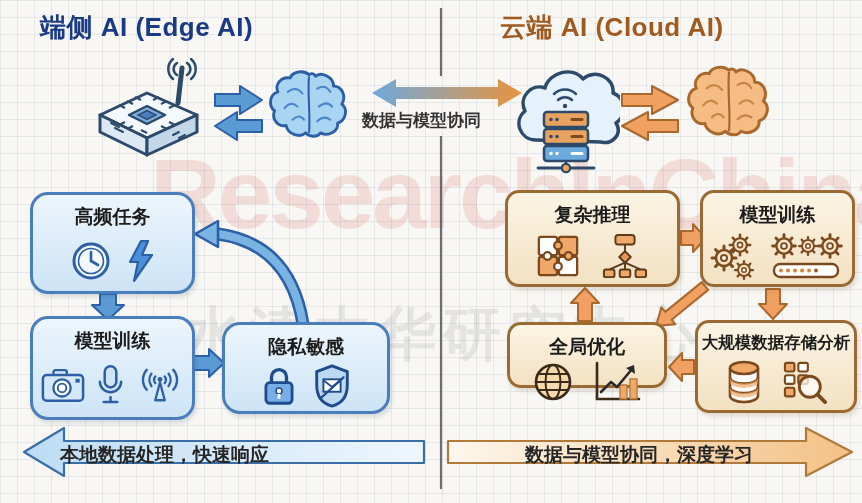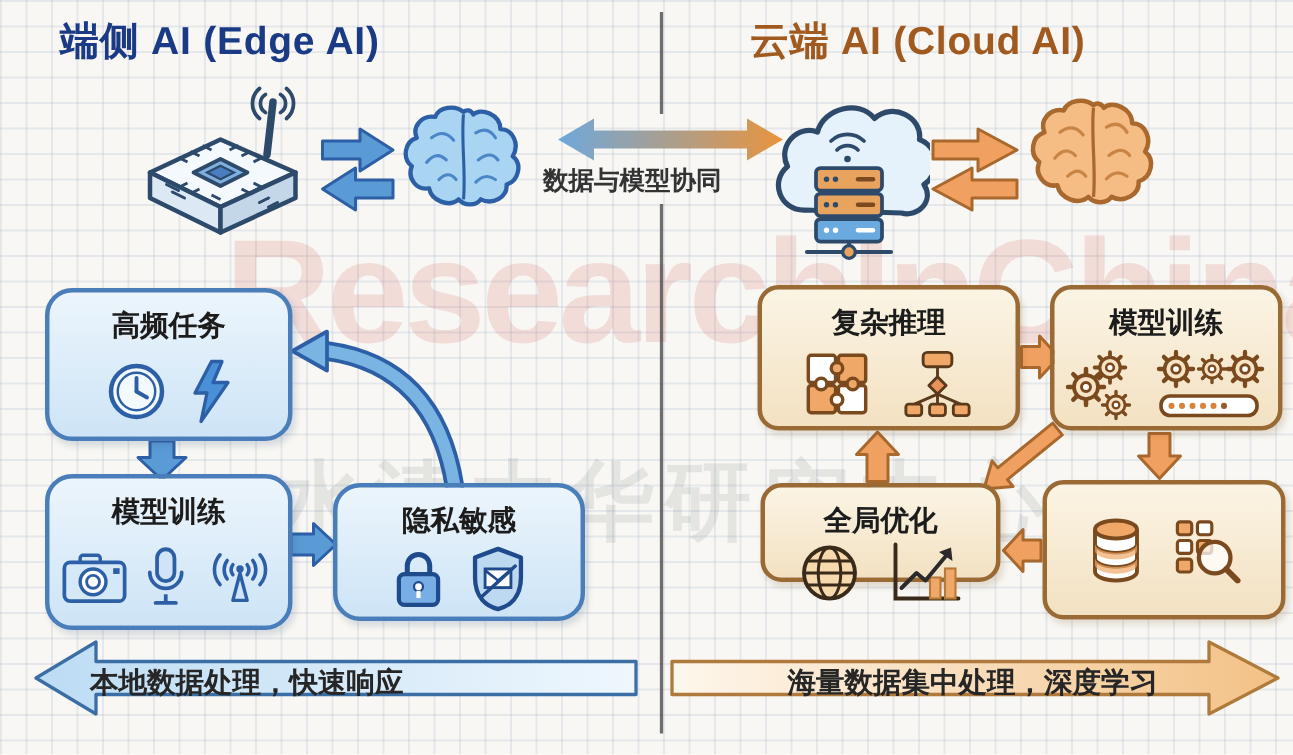--- a/index.html
+++ b/index.html
@@ -377,20 +377,21 @@
           <rect x="28" y="25" width="7" height="14" fill="#f0a868" stroke="#b5793a" stroke-width="1.4"></rect>
           <rect x="38" y="19" width="7" height="20" fill="#f0a868" stroke="#b5793a" stroke-width="1.4"></rect>
           <path d="M9,32 L19,22 L25,27 L40,9" fill="none" stroke="#2a2a2a" stroke-width="2.6" stroke-linecap="round" stroke-linejoin="round"></path>
           <polygon points="42,5 43,14 34,8" fill="#2a2a2a"></polygon>
         </svg>
       </span>
     </div>
   </div>
 
   <div class="abs dbox box-tan" style="left:695px;top:320px;width:162px;height:93px">
+    <div class="lbl" style="font-size:16.5px">大规模数据存储分析</div>
     <div class="icons" style="gap:18px">
       <span>
         <svg width="40" height="44" viewBox="0 0 40 44">
           <path d="M6,8 V36 A14,6 0 0 0 34,36 V8" fill="#fff" stroke="#7a4a1e" stroke-width="2.6"></path>
           <ellipse cx="20" cy="8" rx="14" ry="6" fill="#f0a868" stroke="#7a4a1e" stroke-width="2.6"></ellipse>
           <path d="M6,17.5 A14,6 0 0 0 34,17.5" fill="none" stroke="#7a4a1e" stroke-width="2.4"></path>
           <path d="M6,27 A14,6 0 0 0 34,27" fill="none" stroke="#7a4a1e" stroke-width="2.4"></path>
           <path d="M6,22 A14,6 0 0 0 34,22 V17.5 A14,6 0 0 1 6,17.5 Z" fill="#f0a868" opacity=".7"></path>
           <path d="M6,31.5 A14,6 0 0 0 34,31.5 V27 A14,6 0 0 1 6,27 Z" fill="#f0a868" opacity=".7"></path>
         </svg>
@@ -405,15 +406,15 @@
             <rect x="3" y="29" width="10" height="9" rx="2" fill="#f0a868"></rect>
           </g>
           <circle cx="29" cy="28" r="11" fill="rgba(255,255,255,.75)" stroke="#7a4a1e" stroke-width="3"></circle>
           <line x1="37" y1="36" x2="45" y2="44" stroke="#7a4a1e" stroke-width="4" stroke-linecap="round"></line>
         </svg>
       </span>
     </div>
   </div>
 
   <div class="abs bottom-label" style="left:60px;top:442px;width:300px">本地数据处理，快速响应</div>
-  <div class="abs bottom-label" style="left:525px;top:442px;width:300px">海量数据集中处理，深度学习</div>
+  <div class="abs bottom-label" style="left:525px;top:442px;width:300px">数据与模型协同，深度学习</div>
 
 </div>
 
 </body></html>

